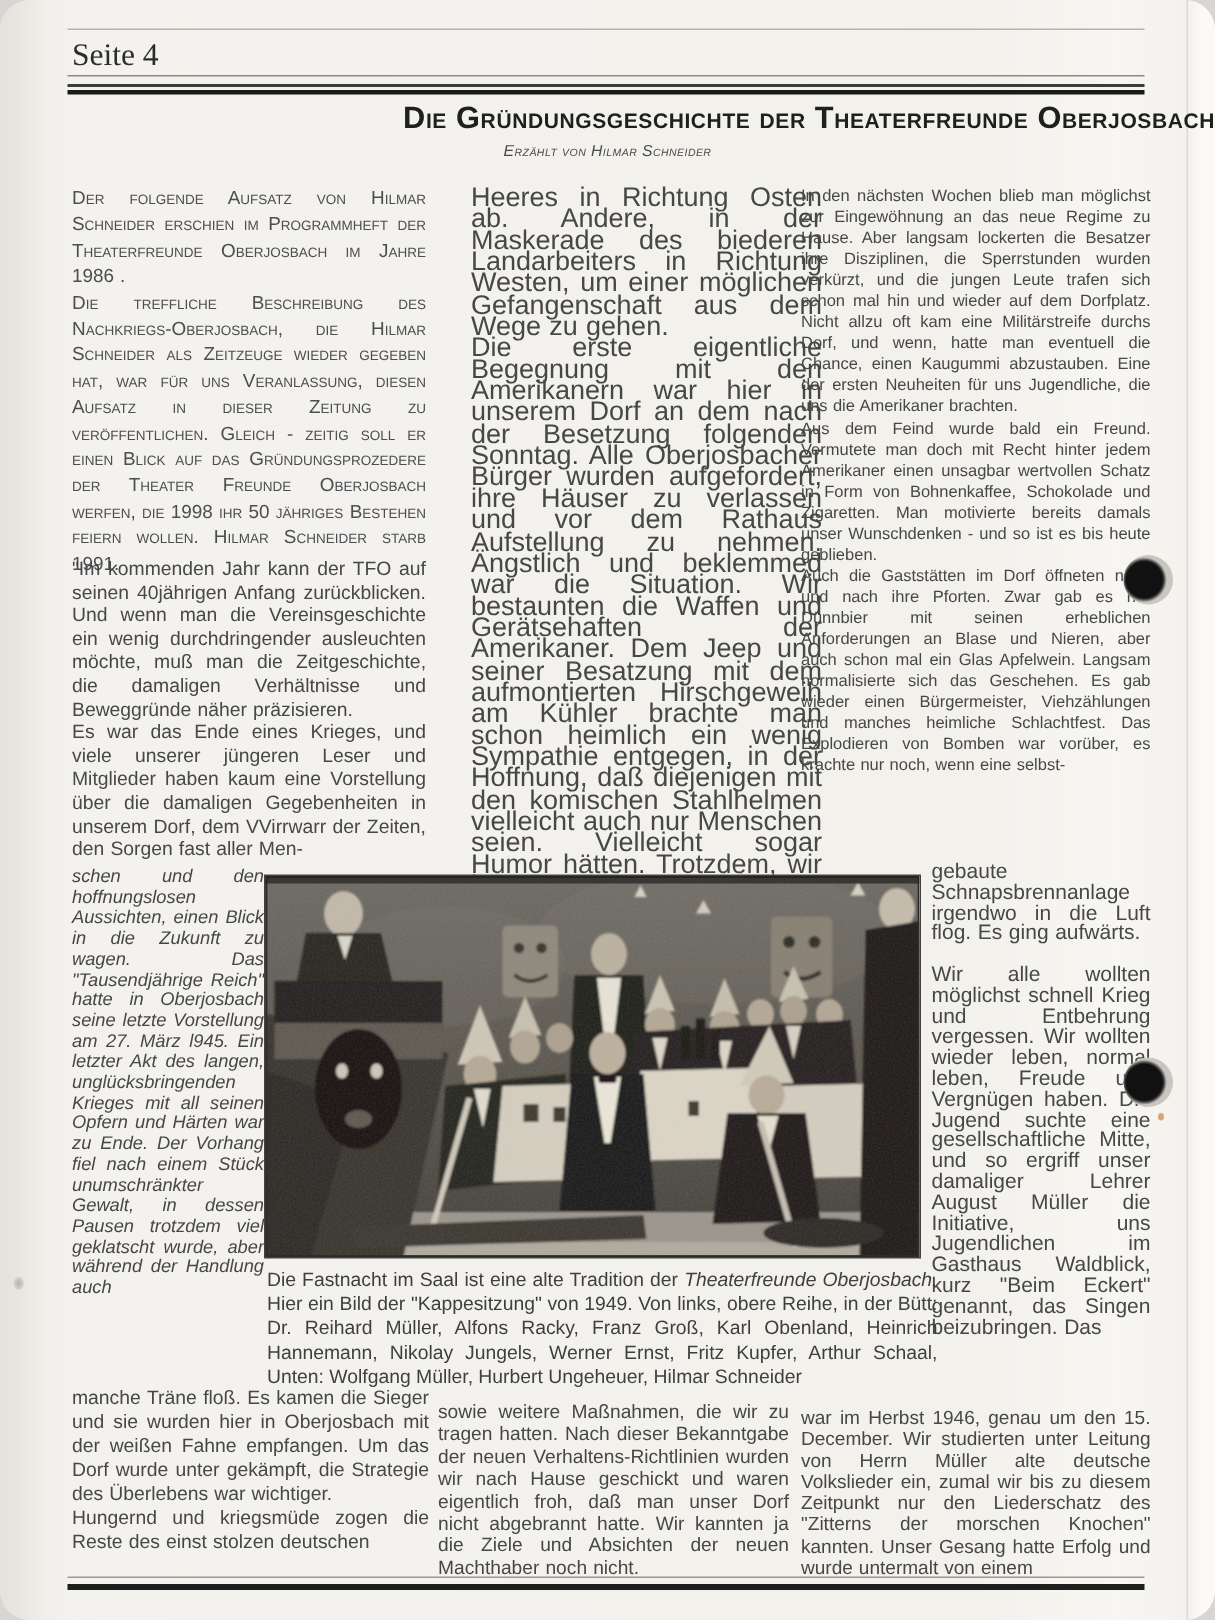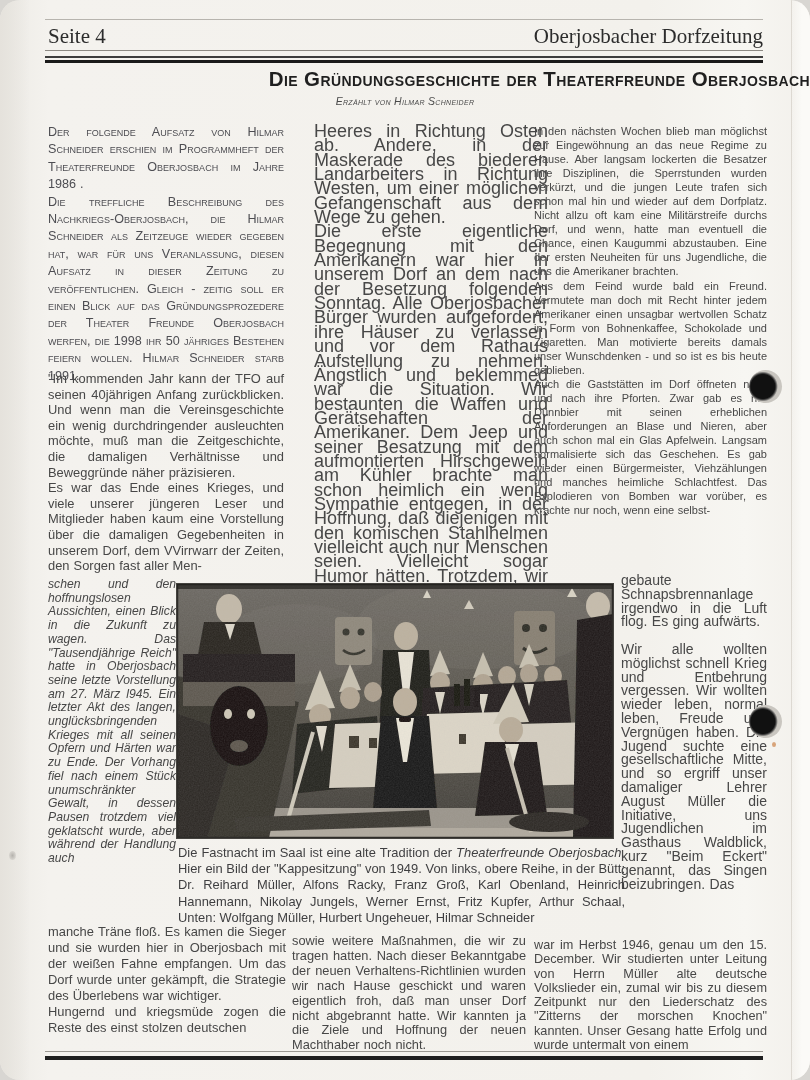--- a/index.html
+++ b/index.html
@@ -55,42 +55,41 @@
 
 <div class="page">
 
   <div class="edge-left"></div>
   <div class="edge-right"></div>
 
   <div class="rule r-topfaint"></div>
 
   <div class="hdr">
     <span>Seite 4</span>
-    <span>Oberjosbacher Dorfzeitung</span>
   </div>
 
   <div class="rule r-thin"></div>
   <div class="rule r-dbl-a"></div>
   <div class="rule r-dbl-b"></div>
 
   <div class="title">Die Gründungsgeschichte der Theaterfreunde Oberjosbach</div>
   <div class="byline">Erzählt von Hilmar Schneider</div>
 
   <div class="tb" id="b1i">Der folgende Aufsatz von Hilmar Schneider erschien im Programmheft der Theaterfreunde Oberjosbach im Jahre 1986 .
 Die treffliche Beschreibung des Nachkriegs-Oberjosbach, die Hilmar Schneider als Zeitzeuge wieder gegeben hat, war für uns Veranlassung, diesen Aufsatz in dieser Zeitung zu veröffentlichen. Gleich - zeitig soll er einen Blick auf das Gründungsprozedere der Theater Freunde Oberjosbach werfen, die 1998 ihr 50 jähriges Bestehen feiern wollen. Hilmar Schneider starb 1991.</div>
   <div class="tb" id="b1m">"Im kommenden Jahr kann der TFO auf seinen 40jährigen Anfang zurückblicken. Und wenn man die Vereinsgeschichte ein wenig durchdringender ausleuchten möchte, muß man die Zeitgeschichte, die damaligen Verhältnisse und Beweggründe näher präzisieren.
 Es war das Ende eines Krieges, und viele unserer jüngeren Leser und Mitglieder haben kaum eine Vorstellung über die damaligen Gegebenheiten in unserem Dorf, dem VVirrwarr der Zeiten, den Sorgen fast aller Men-</div>
   <div class="tb" id="b1n">schen und den hoffnungslosen Aussichten, einen Blick in die Zukunft zu wagen. Das "Tausendjährige Reich" hatte in Oberjosbach seine letzte Vorstellung am 27. März l945. Ein letzter Akt des langen, unglücksbringenden Krieges mit all seinen Opfern und Härten war zu Ende. Der Vorhang fiel nach einem Stück unumschränkter Gewalt, in dessen Pausen trotzdem viel geklatscht wurde, aber während der Handlung auch</div>
   <div class="tb" id="b1b">manche Träne floß. Es kamen die Sieger und sie wurden hier in Oberjosbach mit der weißen Fahne empfangen. Um das Dorf wurde unter gekämpft, die Strategie des Überlebens war wichtiger.
 Hungernd und kriegsmüde zogen die Reste des einst stolzen deutschen</div>
 
   <div class="tb" id="b2t">Heeres in Richtung Osten ab. Andere, in der Maskerade des biederen Landarbeiters in Richtung Westen, um einer möglichen Gefangenschaft aus dem Wege zu gehen.
 Die erste eigentliche Begegnung mit den Amerikanern war hier in unserem Dorf an dem nach der Besetzung folgenden Sonntag. Alle Oberjosbacher Bürger wurden aufgefordert, ihre Häuser zu verlassen und vor dem Rathaus Aufstellung zu nehmen. Ängstlich und beklemmed war die Situation. Wir bestaunten die Waffen und Gerätsehaften der Amerikaner. Dem Jeep und seiner Besatzung mit dem aufmontierten Hirschgeweih am Kühler brachte man schon heimlich ein wenig Sympathie entgegen, in der Hoffnung, daß diejenigen mit den komischen Stahlhelmen vielleicht auch nur Menschen seien. Vielleicht sogar Humor hätten. Trotzdem, wir hatten Angst.
 Ein Deutseh-Amerikaner verlas dann vor einem sehr devoten Publikum die uns nunmehr zugeordneten Richtlinien. Mit unverkennbarem Akzent begann er: "All' deutsche Mann und Frau in Obberjoßbaak... " und weiter wurde delegiert, Ausgangssperre, Versammlungsverbot, Verbot der Beherbergung und Hilfeleistung deutscher Soldaten,</div>
-  <div class="tb" id="b2b">sowie weitere Maßnahmen, die wir zu tragen hatten. Nach dieser Bekanntgabe der neuen Verhaltens-Richtlinien wurden wir nach Hause geschickt und waren eigentlich froh, daß man unser Dorf nicht abgebrannt hatte. Wir kannten ja die Ziele und Hoffnung der neuen Machthaber noch nicht.</div>
+  <div class="tb" id="b2b">sowie weitere Maßnahmen, die wir zu tragen hatten. Nach dieser Bekanntgabe der neuen Verhaltens-Richtlinien wurden wir nach Hause geschickt und waren eigentlich froh, daß man unser Dorf nicht abgebrannt hatte. Wir kannten ja die Ziele und Absichten der neuen Machthaber noch nicht.</div>
 
   <div class="tb" id="b3t">In den nächsten Wochen blieb man möglichst zur Eingewöhnung an das neue Regime zu Hause. Aber langsam lockerten die Besatzer ihre Disziplinen, die Sperrstunden wurden verkürzt, und die jungen Leute trafen sich schon mal hin und wieder auf dem Dorfplatz. Nicht allzu oft kam eine Militärstreife durchs Dorf, und wenn, hatte man eventuell die Chance, einen Kaugummi abzustauben. Eine der ersten Neuheiten für uns Jugendliche, die uns die Amerikaner brachten.
 Aus dem Feind wurde bald ein Freund. Vermutete man doch mit Recht hinter jedem Amerikaner einen unsagbar wertvollen Schatz in Form von Bohnenkaffee, Schokolade und Zigaretten. Man motivierte bereits damals unser Wunschdenken - und so ist es bis heute geblieben.
 Auch die Gaststätten im Dorf öffneten nach und nach ihre Pforten. Zwar gab es nur Dünnbier mit seinen erheblichen Anforderungen an Blase und Nieren, aber auch schon mal ein Glas Apfelwein. Langsam normalisierte sich das Geschehen. Es gab wieder einen Bürgermeister, Viehzählungen und manches heimliche Schlachtfest. Das Explodieren von Bomben war vorüber, es krachte nur noch, wenn eine selbst-</div>
   <div class="tb" id="b3n">gebaute Schnapsbrennanlage irgendwo in die Luft flog. Es ging aufwärts.
 
 Wir alle wollten möglichst schnell Krieg und Entbehrung vergessen. Wir wollten wieder leben, normal leben, Freude und Vergnügen haben. Die Jugend suchte eine gesellschaftliche Mitte, und so ergriff unser damaliger Lehrer August Müller die Initiative, uns Jugendlichen im Gasthaus Waldblick, kurz "Beim Eckert" genannt, das Singen beizubringen. Das</div>
   <div class="tb" id="b3b">war im Herbst 1946, genau um den 15. December. Wir studierten unter Leitung von Herrn Müller alte deutsche Volkslieder ein, zumal wir bis zu diesem Zeitpunkt nur den Liederschatz des "Zitterns der morschen Knochen" kannten. Unser Gesang hatte Erfolg und wurde untermalt von einem</div>
 
   <svg class="photo" viewBox="0 0 436 254" preserveAspectRatio="none" role="img">

